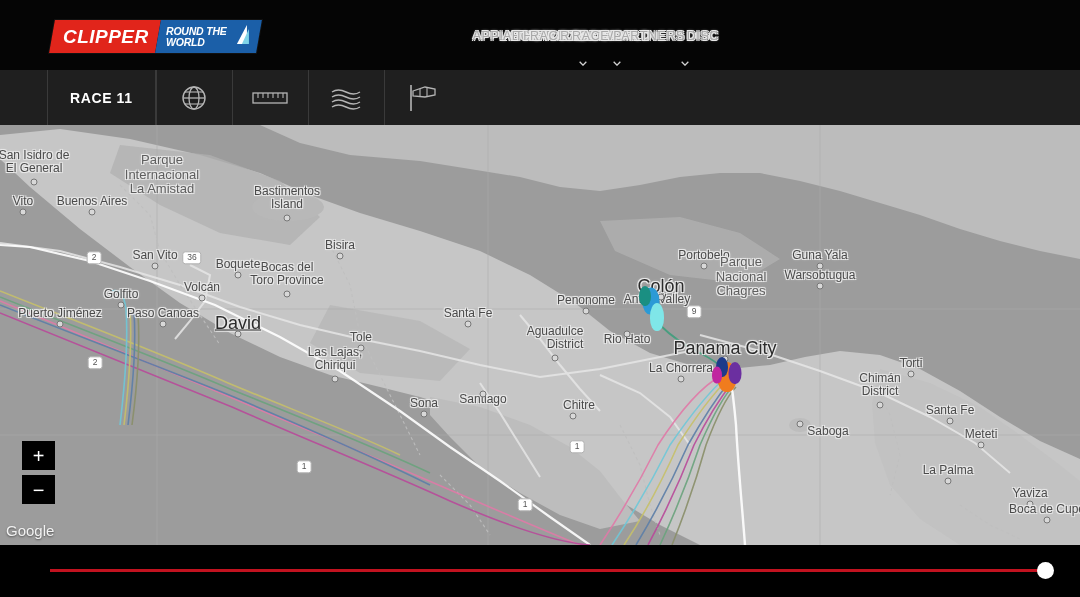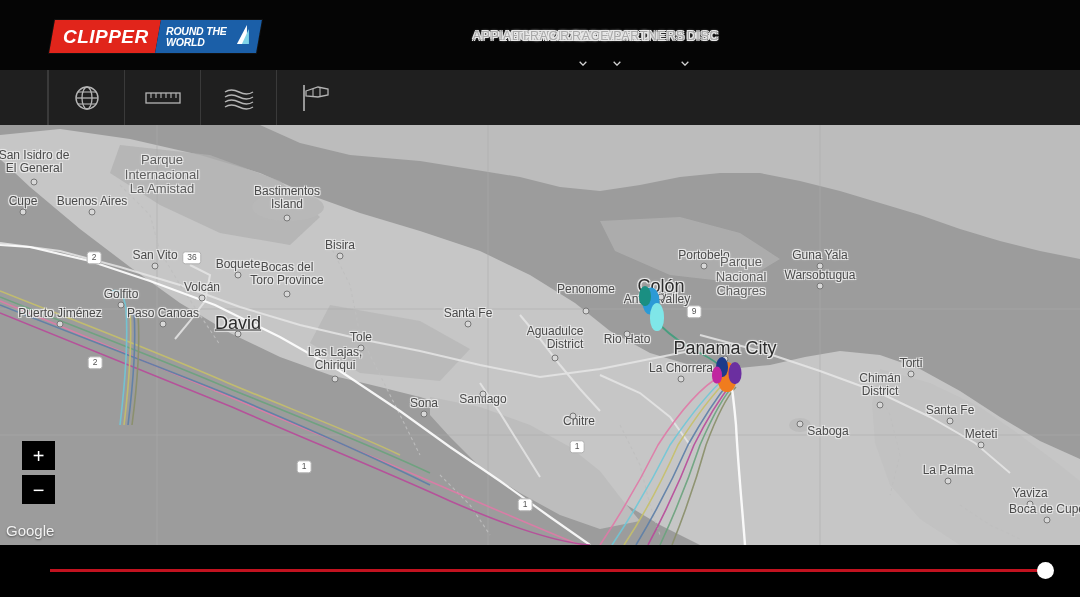--- a/index.html
+++ b/index.html
@@ -223,20 +223,23 @@
         </svg>
       </div>
       <div class="navitem">
         <span class="lbl">DISC</span>
       </div>
     </div>
   </div>
 
   <div class="racebar">
     <div class="rb-spacer"></div>
+    <div class="rb-race">
+      <span>RACE 11</span>
+    </div>
     <div class="rb-tools">
       <div class="rb-tool">
         <svg width="30" height="30" viewBox="0 0 30 30">
           <circle cx="15" cy="15" r="11" stroke="#b5b5b5" stroke-width="1.4" fill="none"></circle>
           <ellipse cx="15" cy="15" rx="5" ry="11" stroke="#b5b5b5" stroke-width="1.3" fill="none"></ellipse>
           <line x1="4" y1="15" x2="26" y2="15" stroke="#b5b5b5" stroke-width="1.3"></line>
           <line x1="6" y1="9" x2="24" y2="9" stroke="#b5b5b5" stroke-width="1.1"></line>
           <line x1="6" y1="21" x2="24" y2="21" stroke="#b5b5b5" stroke-width="1.1"></line>
         </svg>
       </div>
@@ -354,21 +357,21 @@
     </svg>
 
     <div id="map-labels">
         <div class="lbl city two" style="left: 34px; top: 37px;">San Isidro de<br>El General</div>
         <div class="dot" style="left: 34px; top: 57px;"></div>
         <div class="lbl park two" style="left: 162px; top: 50px;">Parque<br>Internacional<br>La Amistad</div>
         <div class="lbl city two" style="left: 287px; top: 149px;">Bocas del<br>Toro Province</div>
         <div class="dot" style="left: 287px; top: 169px;"></div>
         <div class="lbl city two" style="left: 287px; top: 73px;">Bastimentos<br>Island</div>
         <div class="dot" style="left: 287px; top: 93px;"></div>
-        <div class="lbl city" style="left: 23px; top: 76px;">Cupe</div>
+        <div class="lbl city" style="left: 23px; top: 76px;">Vito</div>
         <div class="dot" style="left: 23px; top: 87px;"></div>
         <div class="lbl city" style="left: 92px; top: 76px;">Buenos Aires</div>
         <div class="dot" style="left: 92px; top: 87px;"></div>
         <div class="lbl city" style="left: 340px; top: 120px;">Bisira</div>
         <div class="dot" style="left: 340px; top: 131px;"></div>
         <div class="lbl city" style="left: 155px; top: 130px;">San Vito</div>
         <div class="dot" style="left: 155px; top: 141px;"></div>
         <div class="lbl city" style="left: 238px; top: 139px;">Boquete</div>
         <div class="dot" style="left: 238px; top: 150px;"></div>
         <div class="lbl city" style="left: 202px; top: 162px;">Volcán</div>
@@ -376,37 +379,37 @@
         <div class="lbl city" style="left: 121px; top: 169px;">Golfito</div>
         <div class="dot" style="left: 121px; top: 180px;"></div>
         <div class="lbl city" style="left: 60px; top: 188px;">Puerto Jiménez</div>
         <div class="dot" style="left: 60px; top: 199px;"></div>
         <div class="lbl city" style="left: 163px; top: 188px;">Paso Canoas</div>
         <div class="dot" style="left: 163px; top: 199px;"></div>
         <div class="lbl major" style="left: 238px; top: 198px; text-decoration: underline;">David</div>
         <div class="dot" style="left: 238px; top: 209px;"></div>
         <div class="lbl city" style="left: 468px; top: 188px;">Santa Fe</div>
         <div class="dot" style="left: 468px; top: 199px;"></div>
-        <div class="lbl city" style="left: 586px; top: 164px;">Penonome</div>
+        <div class="lbl city" style="left: 586px; top: 175px;">Penonome</div>
         <div class="dot" style="left: 586px; top: 186px;"></div>
         <div class="lbl city" style="left: 657px; top: 174px;">Anton Valley</div>
         <div class="dot" style="left: 657px; top: 185px;"></div>
         <div class="lbl city" style="left: 627px; top: 214px;">Rio Hato</div>
         <div class="dot" style="left: 627px; top: 209px;"></div>
         <div class="lbl city two" style="left: 555px; top: 213px; text-align: right;">Aguadulce<br>District</div>
         <div class="dot" style="left: 555px; top: 233px;"></div>
         <div class="lbl city" style="left: 361px; top: 212px;">Tole</div>
         <div class="dot" style="left: 361px; top: 223px;"></div>
         <div class="lbl city two" style="left: 335px; top: 234px;">Las Lajas,<br>Chiriqui</div>
         <div class="dot" style="left: 335px; top: 254px;"></div>
         <div class="lbl city" style="left: 483px; top: 258px; margin-top: 16px;">Santiago</div>
         <div class="dot" style="left: 483px; top: 269px;"></div>
         <div class="lbl city" style="left: 424px; top: 278px;">Sona</div>
         <div class="dot" style="left: 424px; top: 289px;"></div>
-        <div class="lbl city" style="left: 573px; top: 296px; padding-left: 12px;">Chitre</div>
+        <div class="lbl city" style="left: 573px; top: 280px; padding-left: 12px;">Chitre</div>
         <div class="dot" style="left: 573px; top: 291px;"></div>
         <div class="lbl city" style="left: 704px; top: 130px;">Portobelo</div>
         <div class="dot" style="left: 704px; top: 141px;"></div>
         <div class="lbl city" style="left: 820px; top: 130px;">Guna Yala</div>
         <div class="dot" style="left: 820px; top: 141px;"></div>
         <div class="lbl city" style="left: 820px; top: 150px;">Warsobtugua</div>
         <div class="dot" style="left: 820px; top: 161px;"></div>
         <div class="lbl park two" style="left: 741px; top: 152px;">Parque<br>Nacional<br>Chagres</div>
         <div class="lbl major" style="left: 661px; top: 161px;">Colón</div>
         <div class="dot" style="left: 661px; top: 172px;"></div>

